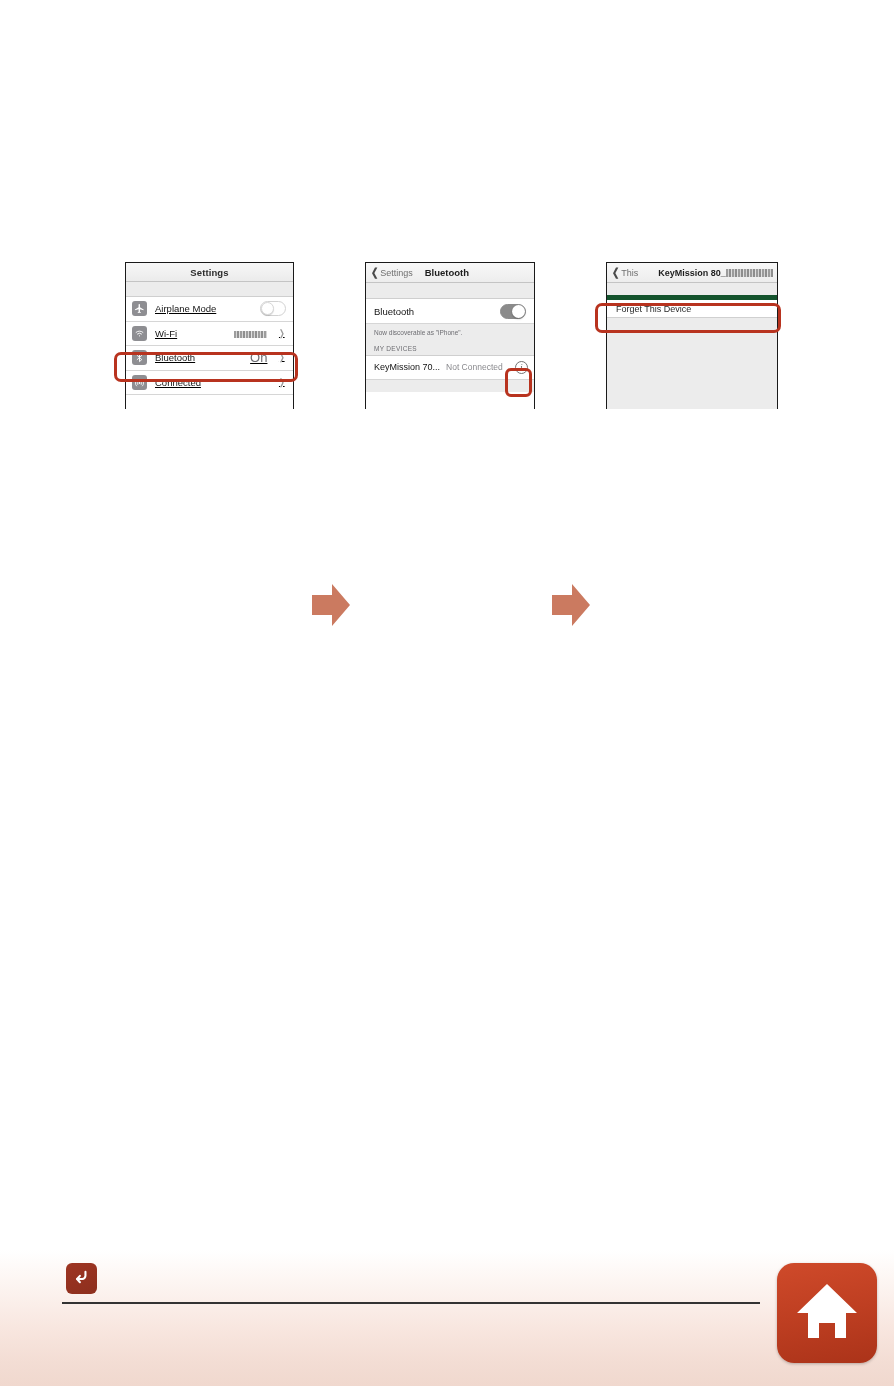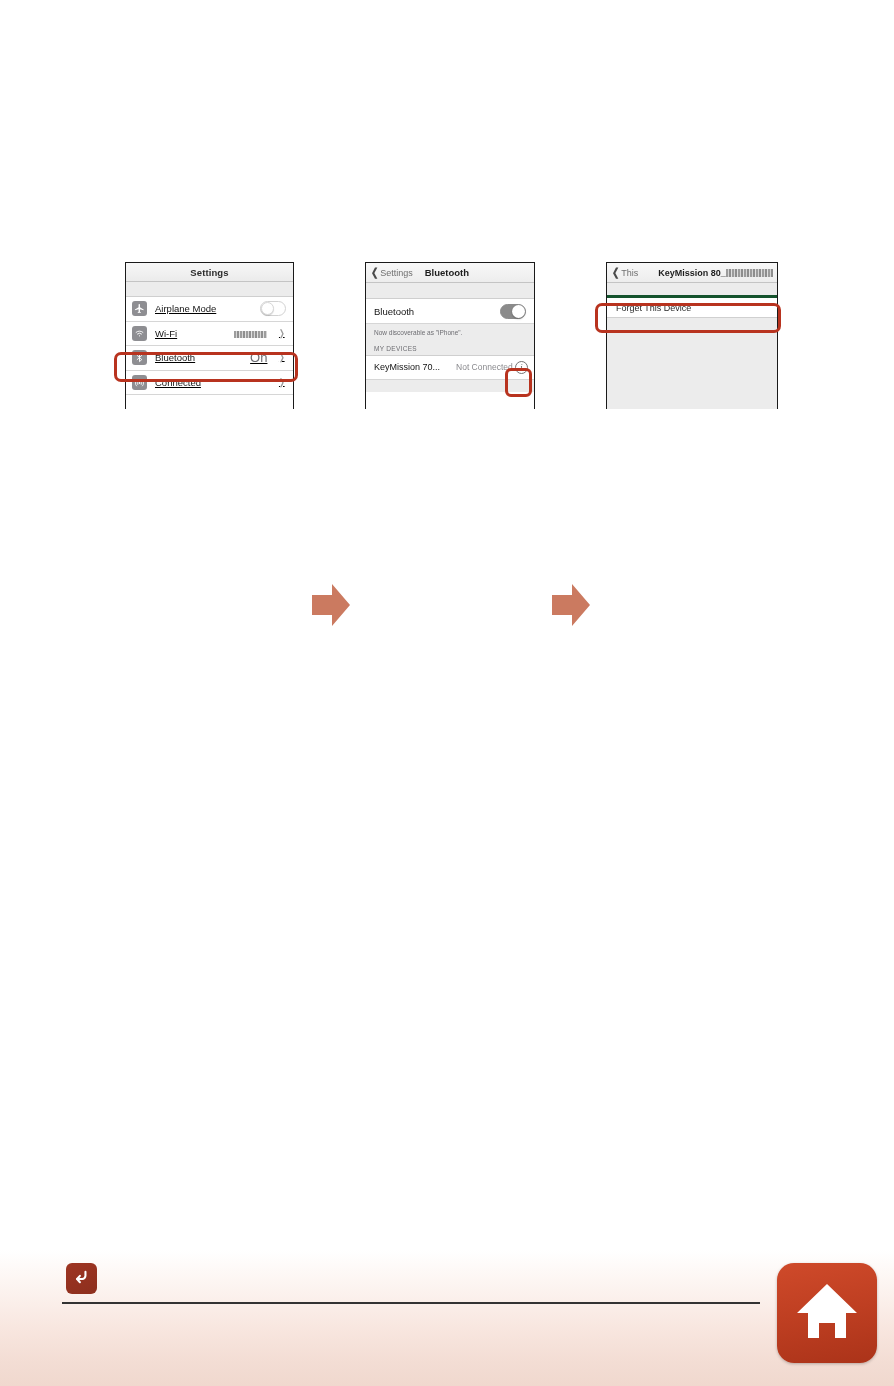--- a/index.html
+++ b/index.html
@@ -232,21 +232,21 @@
     border-bottom: 1px solid #d6d6d6;
   }
   .dev-name {
     font-size: 9px;
     color: #141414;
     white-space: nowrap;
   }
   .dev-status {
     font-size: 8.5px;
     color: #8a8a8e;
-    margin-left: 16px;
+    margin-left: 6px;
     flex: 1 1 auto;
     white-space: nowrap;
     overflow: hidden;
   }
   .info-icon {
     width: 13px;
     height: 13px;
     border-radius: 50%;
     border: 1px solid #757575;
     color: #545454;
@@ -282,21 +282,21 @@
     color: #1d1d1d;
     margin-left: 20px;
     display: flex;
     align-items: center;
     white-space: nowrap;
   }
   .p3-gap { height: 12px; background: #ececec; }
   .forget-row {
     height: 23px;
     background: #ffffff;
-    border-top: 3px solid #14532d;
+    border-top: 5px solid #14532d;
     border-bottom: 1px solid #d0d0d0;
     display: flex;
     align-items: center;
     padding-left: 9px;
   }
   .forget-label {
     font-size: 9px;
     color: #2a2a2a;
   }
   .p3-body { background: #ececec; flex: 1; height: 92px; }

